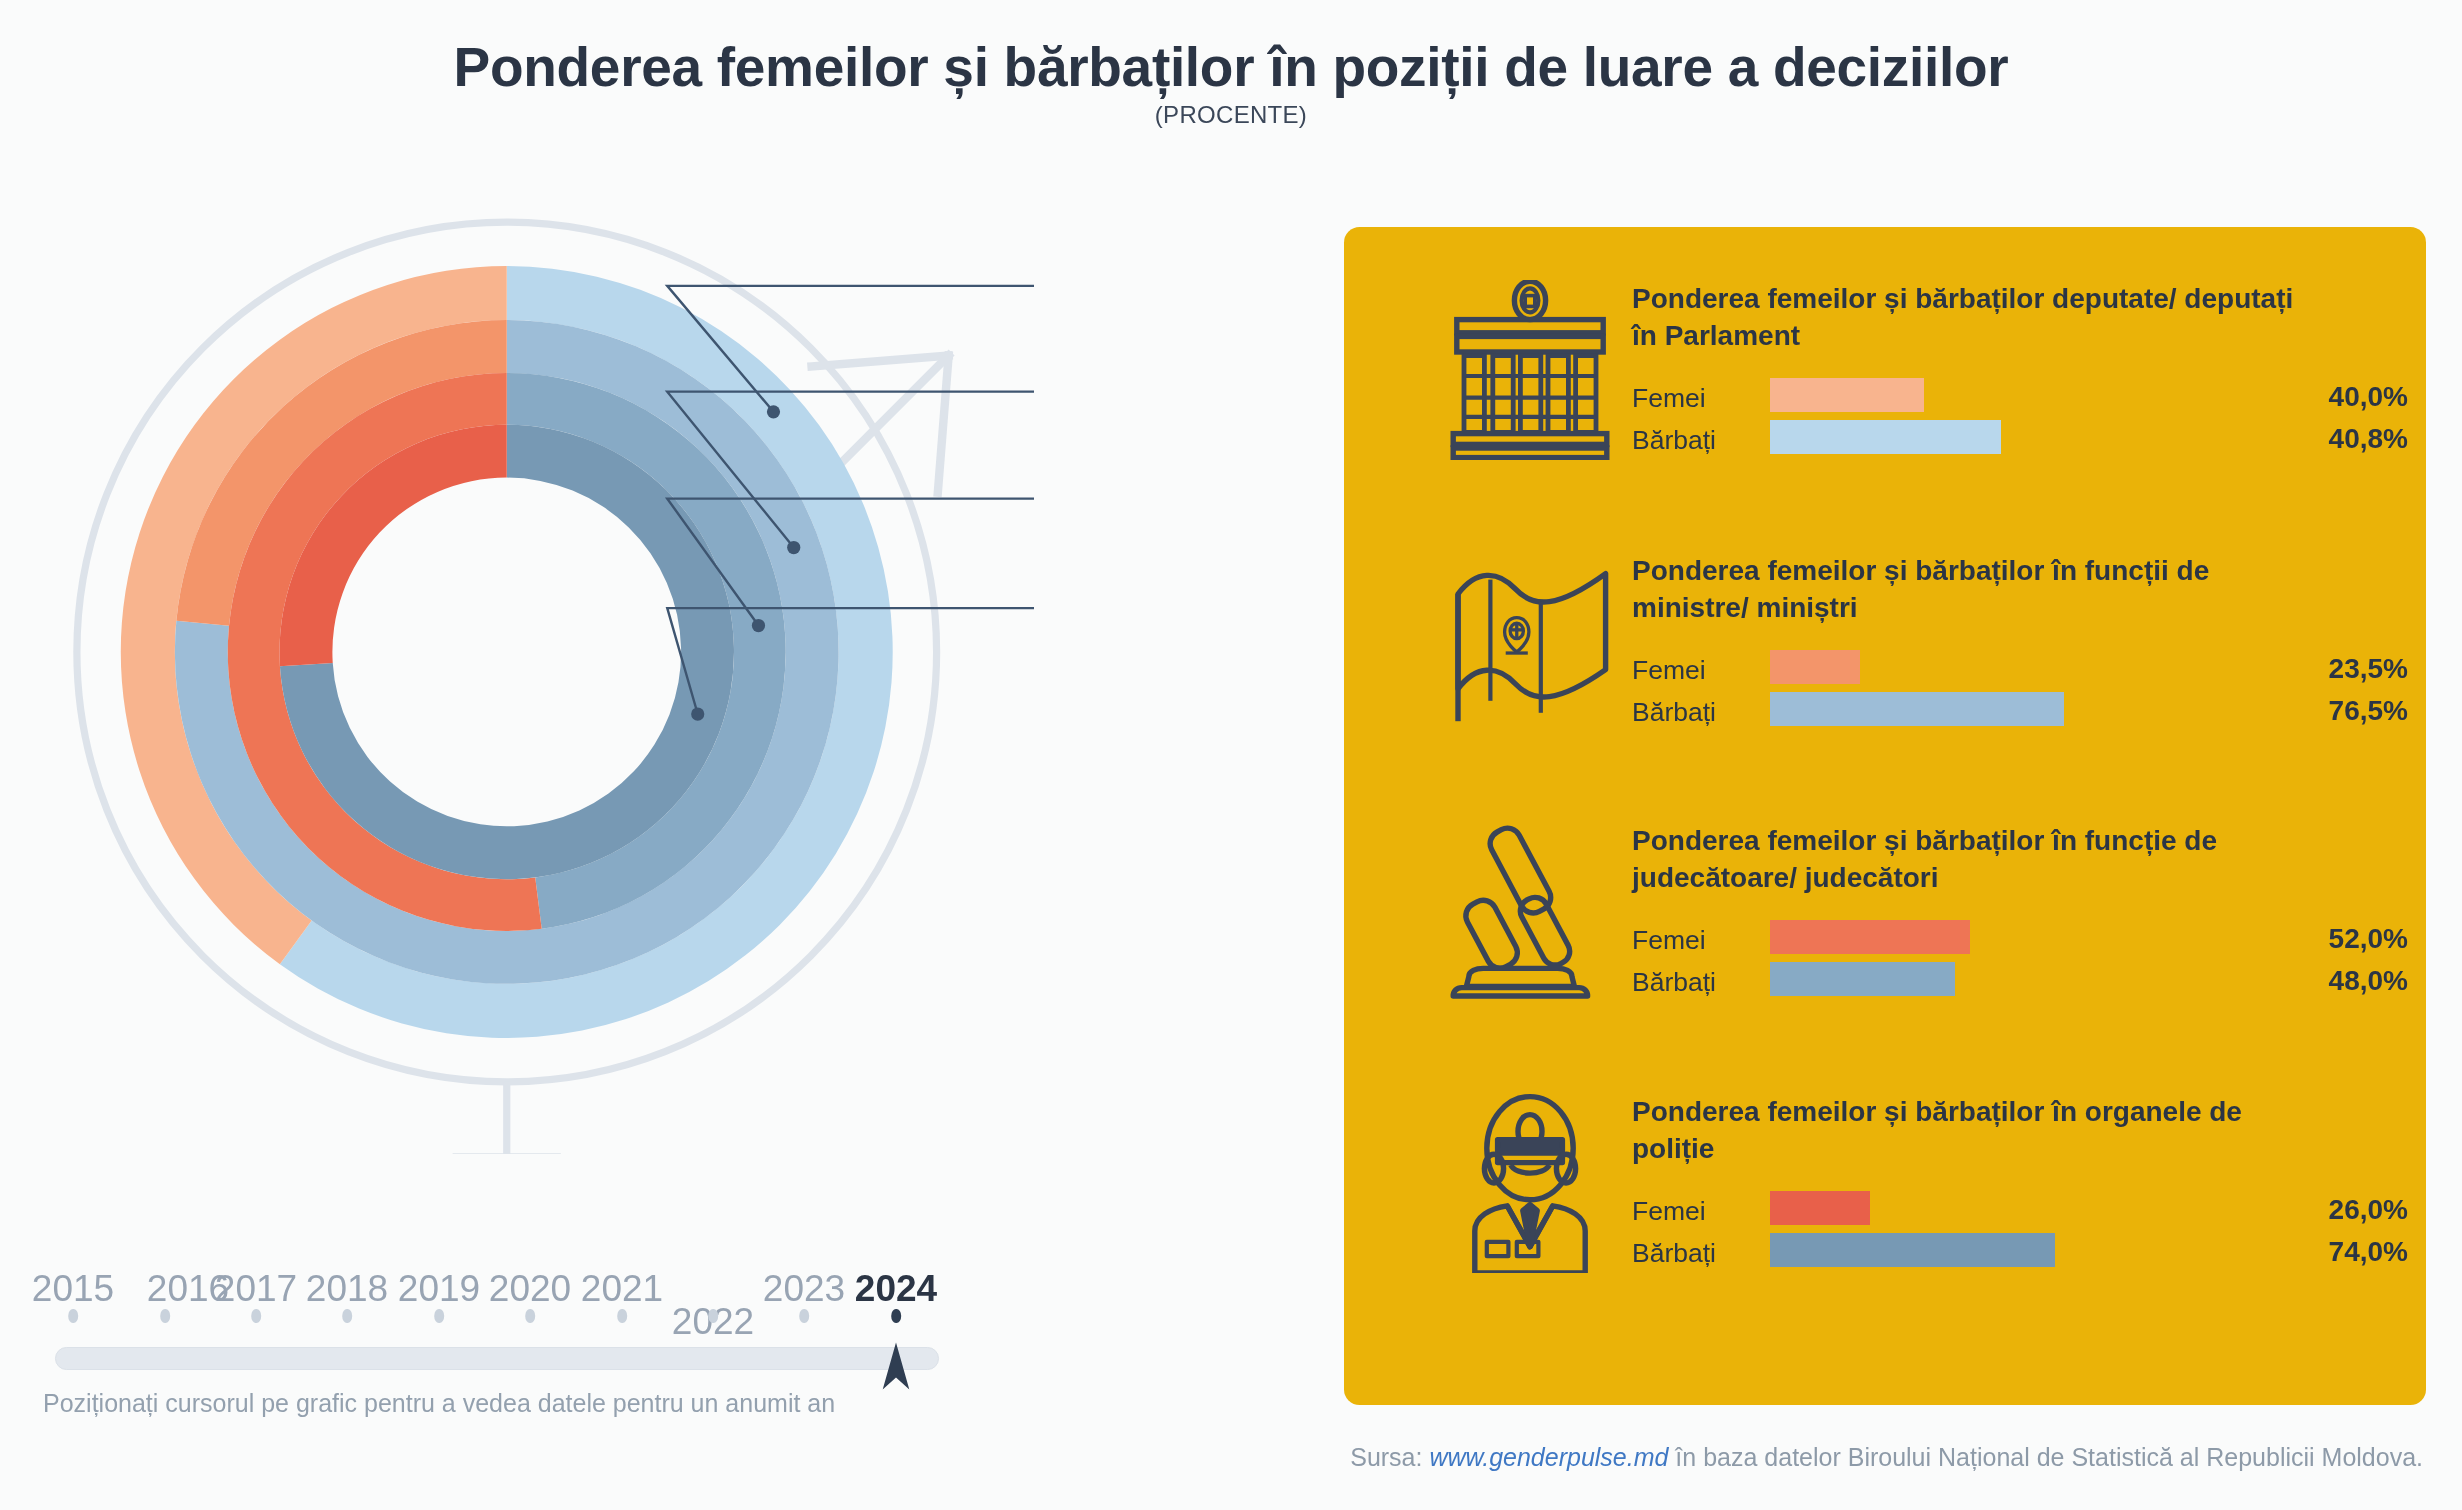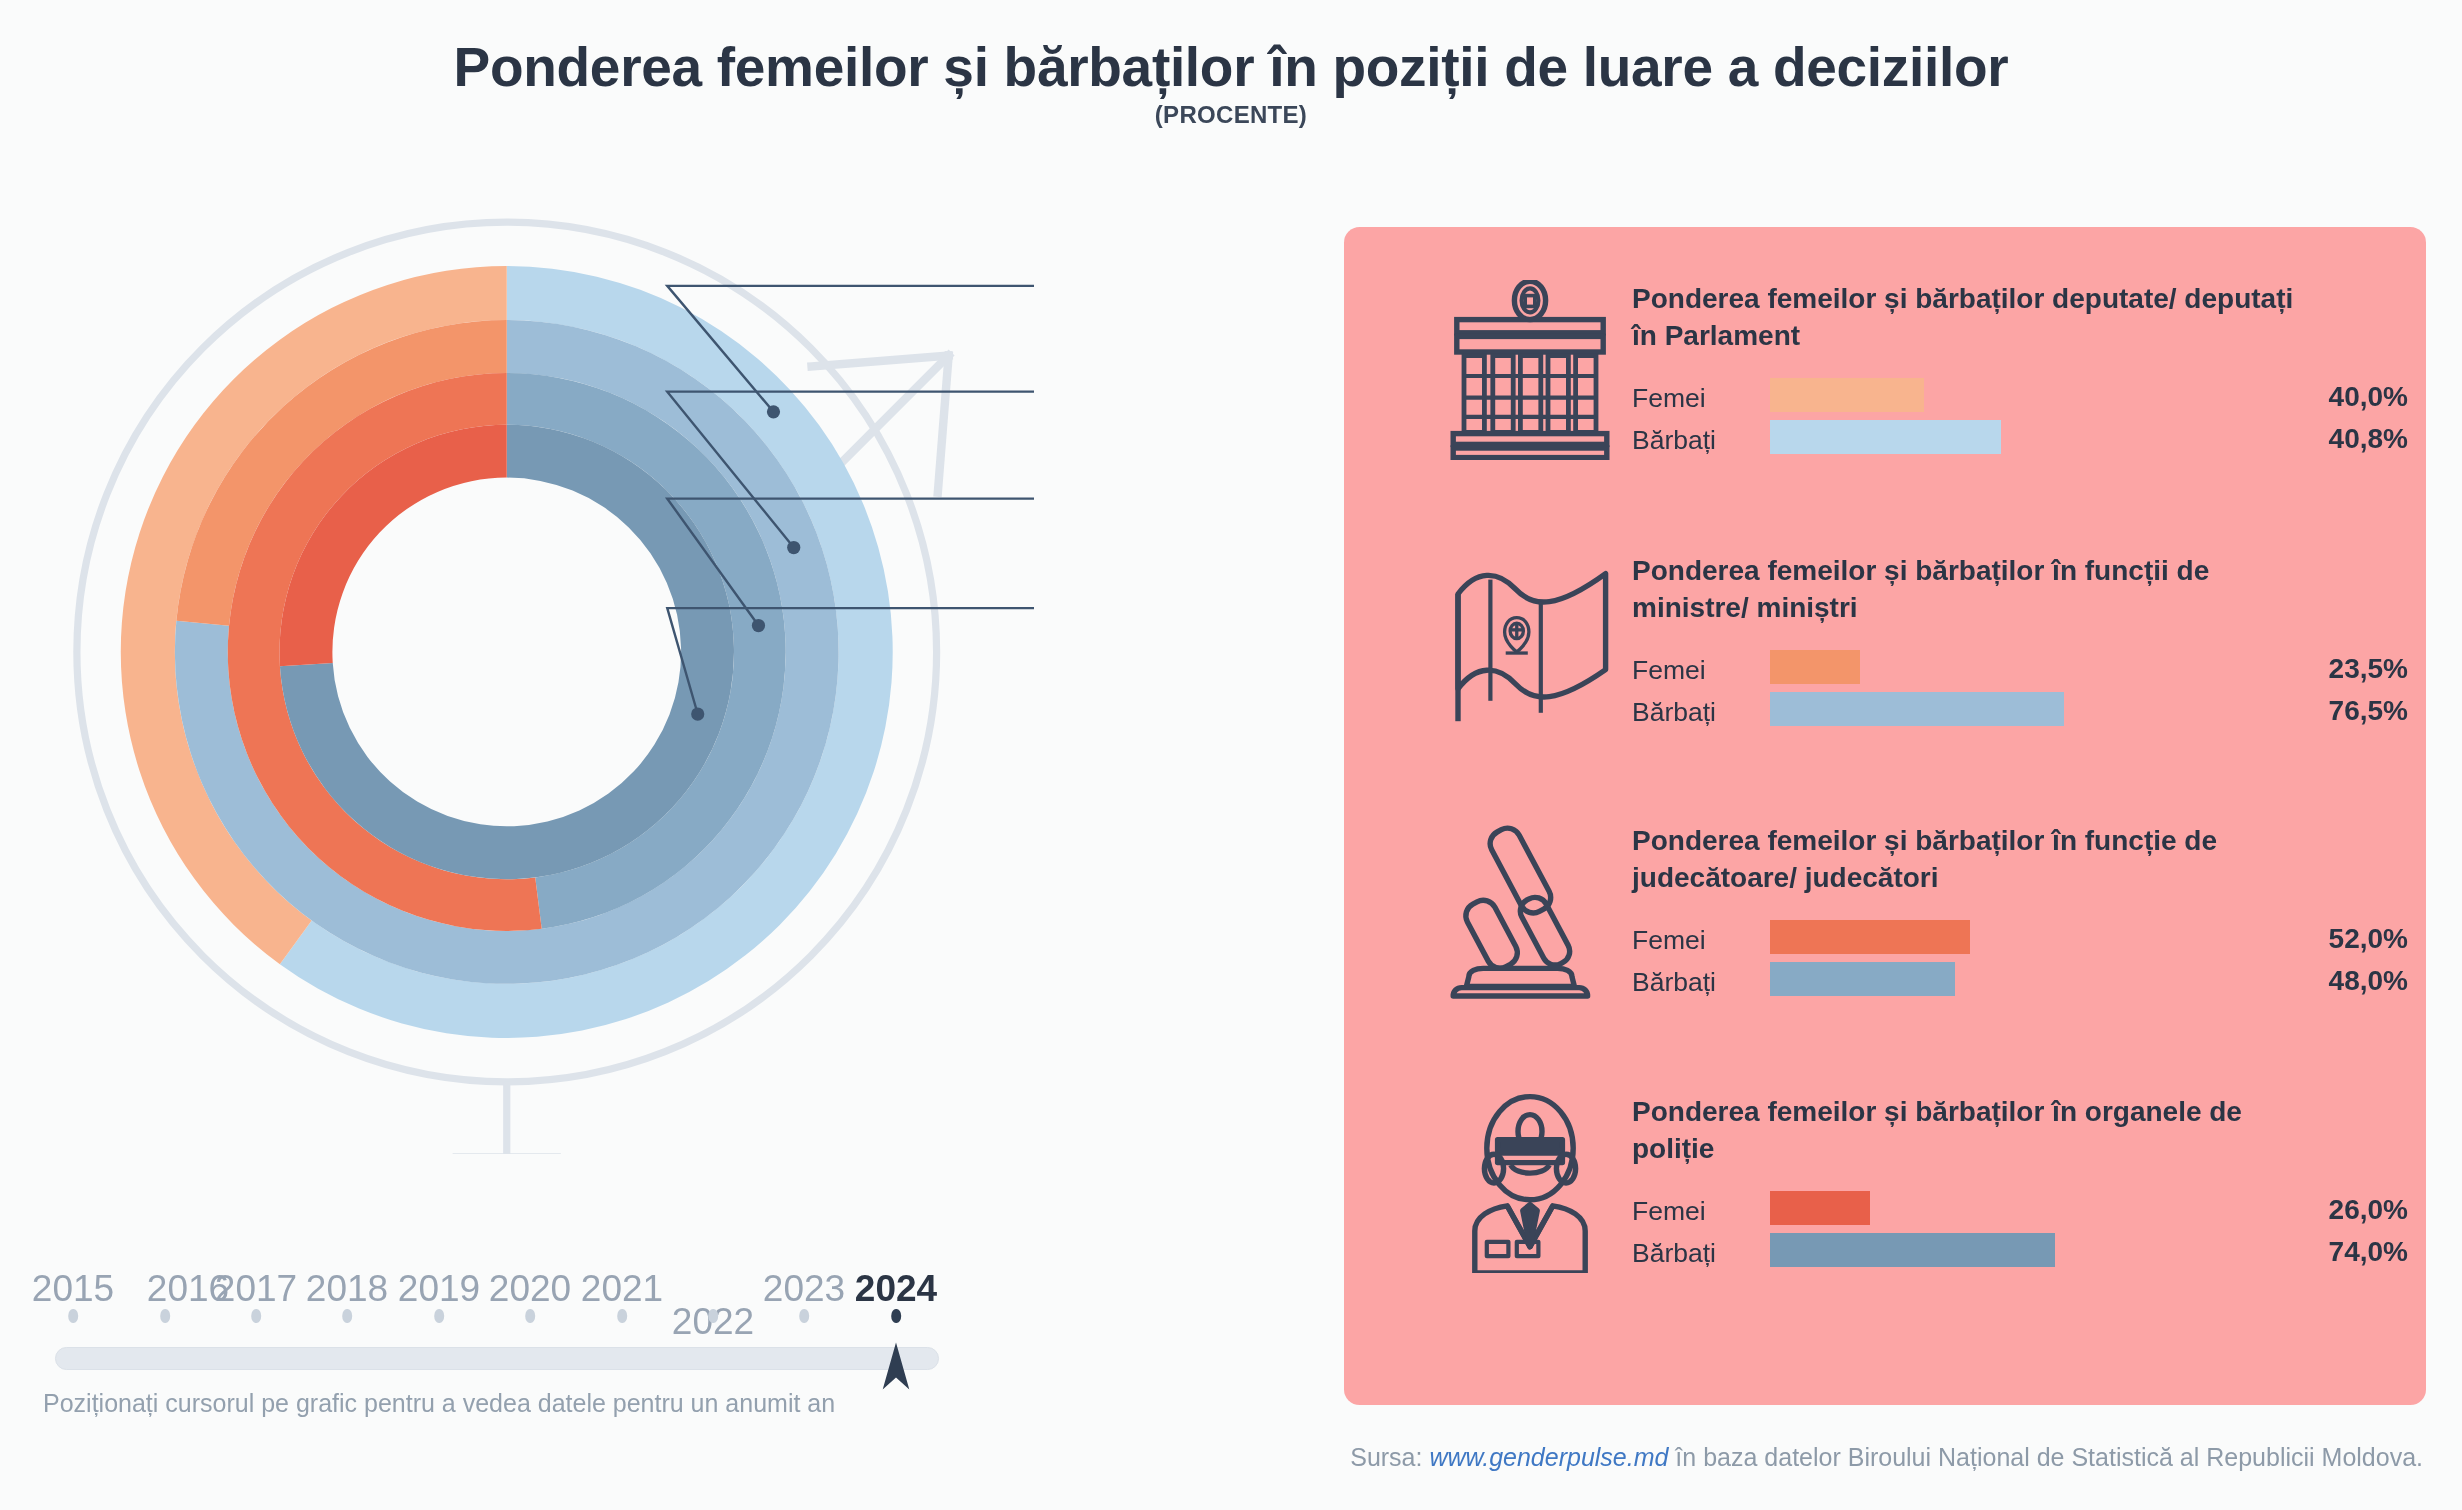--- a/index.html
+++ b/index.html
@@ -12,21 +12,21 @@
     overflow:hidden;
   }
   .title {
     position:absolute; top:35px; left:0; width:2462px;
     text-align:center;
     font-size:55px; font-weight:bold; letter-spacing:-0.3px;
     color:#2b3545;
   }
   .subtitle {
     position:absolute; top:101px; left:0; width:2462px;
-    text-align:center; font-size:24px; color:#3b4759; letter-spacing:0.3px;font-weight:bold;
+    text-align:center; font-size:24px; color:#3b4759; letter-spacing:0.3px;
   }
 
   
   #donut-wrap { position:absolute; left:36px; top:180px; width:998px; height:974px; }
   #donut-svg { display:block; }
 
   
   #timeline { position:absolute; left:42px; top:1256px; width:974px; height:132px; }
   .years { position:relative; height:47px; }
   .year {
@@ -51,21 +51,21 @@
   }
   .hint {
     position:absolute; left:43px; top:1389px;
     font-size:25px; color:#93a0ae;
   }
 
   
   #panel {
     position:absolute; left:1344px; top:227px;
     width:1082px; height:1178px;
-    background:#fca5a5; border-radius:15.6px;
+    background:#eab308; border-radius:15.6px;
   }
   .group { position:absolute; left:96px; width:962px; }
   .g-icon { position:absolute; left:0; top:0; width:180px; height:180px; }
   .g-body { position:absolute; left:192px; top:0; width:776px; }
   .g-title {
     font-size:28px; font-weight:bold; line-height:1.33; color:#2b3545;
     width:679px;
   }
   .bars { margin-top:24px; }
   .barrow { position:relative; height:42px; }

